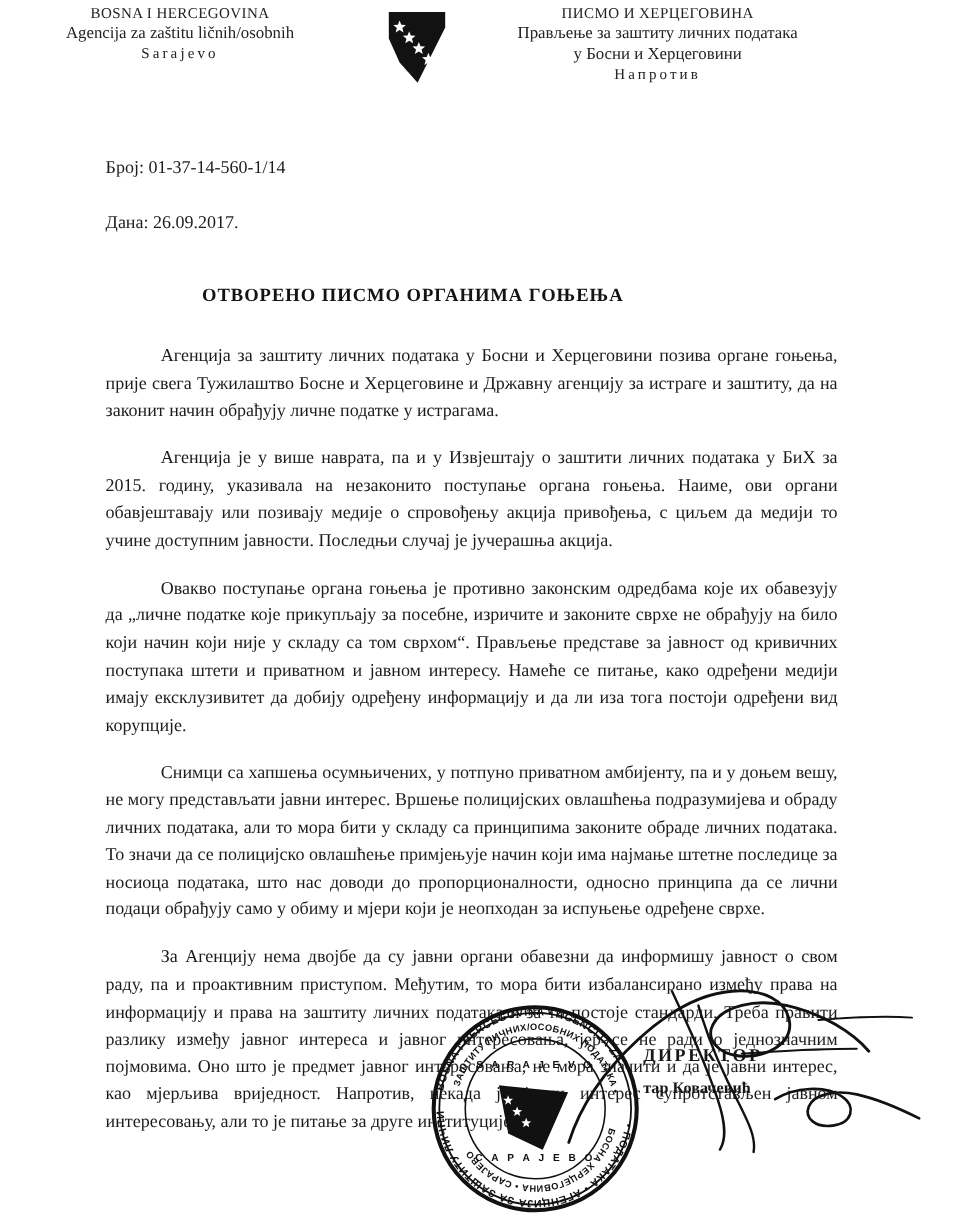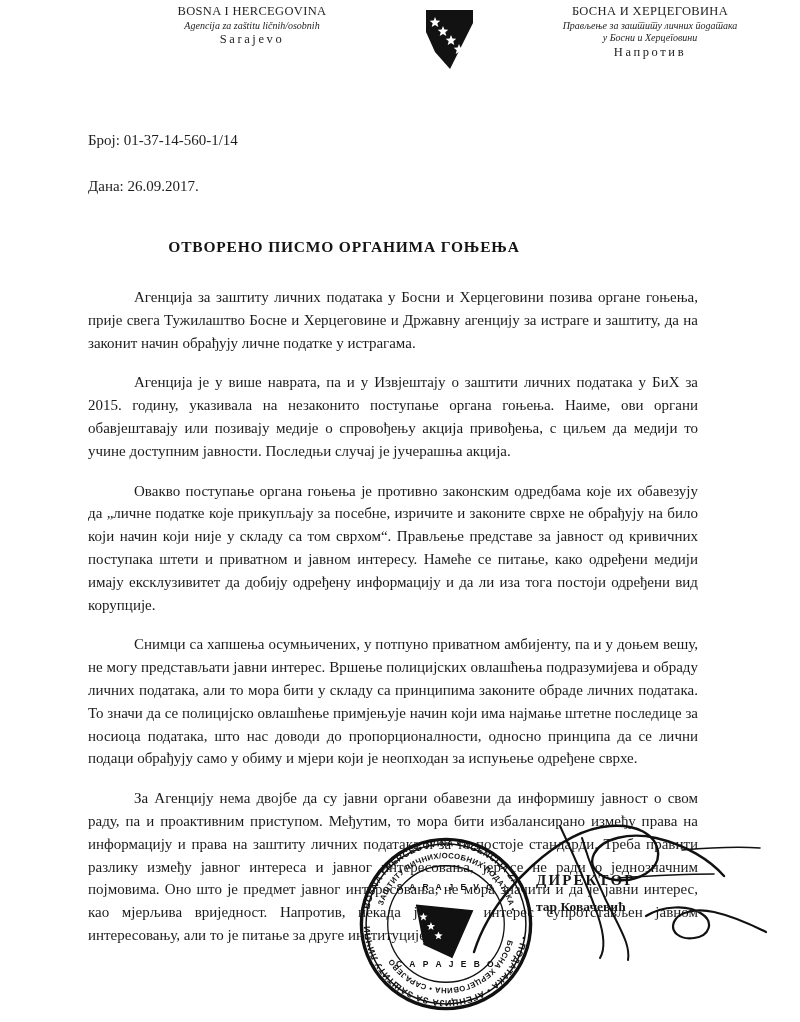--- a/index.html
+++ b/index.html
@@ -20,38 +20,37 @@
   
   .letterhead {
     position: absolute;
     top: 4px;
     left: 0;
     width: 800px;
     height: 92px;
     display: flex;
     flex-direction: row;
     align-items: flex-start;
-    justify-content: flex-end;
+    justify-content: flex-start;
   }
   .lh-block {
     width: 300px;
     text-align: center;
     line-height: 1.25;
     color: #232323;
   }
   .lh-block .l1 {
     font-size: 12.5px;
     letter-spacing: 0.35px;
     white-space: nowrap;
   }
   .lh-block .l2,
   .lh-block .l3 {
-    font-size: 10px;
-    white-space: nowrap;
-    font-style: italic;
+    font-size: 14px;
+    white-space: nowrap;
   }
   .lh-block .l4 {
     font-size: 12.5px;
     letter-spacing: 2.6px;
     white-space: nowrap;
   }
   .lh-left  { padding-right: 6px; }
   .lh-right { padding-left: 6px; }
 
   .coat-wrap {
@@ -174,21 +173,21 @@
         <polygon points="12,11 13.4,14.6 17.3,14.8 14.3,17.3 15.3,21.1 12,19 8.7,21.1 9.7,17.3 6.7,14.8 10.6,14.6"></polygon>
         <polygon points="20,20 21.4,23.6 25.3,23.8 22.3,26.3 23.3,30.1 20,28 16.7,30.1 17.7,26.3 14.7,23.8 18.6,23.6"></polygon>
         <polygon points="28,29 29.4,32.6 33.3,32.8 30.3,35.3 31.3,39.1 28,37 24.7,39.1 25.7,35.3 22.7,32.8 26.6,32.6"></polygon>
         <polygon points="36,38 37.4,41.6 41.3,41.8 38.3,44.3 39.3,48.1 36,46 32.7,48.1 33.7,44.3 30.7,41.8 34.6,41.6"></polygon>
         <polygon points="44,47 45.4,50.6 49.3,50.8 46.3,53.3 47.3,57.1 44,55 40.7,57.1 41.7,53.3 38.7,50.8 42.6,50.6"></polygon>
       </g>
     </svg>
   </div>
 
   <div class="lh-block lh-right">
-    <div class="l1">БОСНА И ХЕРЦЕГОВИНА</div>
+    <div class="l1">ПИСМО И ХЕРЦЕГОВИНА</div>
     <div class="l2">Прављење за заштиту личних података</div>
     <div class="l3">у Босни и Херцеговини</div>
     <div class="l4">Напротив</div>
   </div>
 
 </div>
 
 <div class="meta meta-number">Број: 01-37-14-560-1/14</div>
 <div class="meta meta-date">Дана: 26.09.2017.</div>
 

